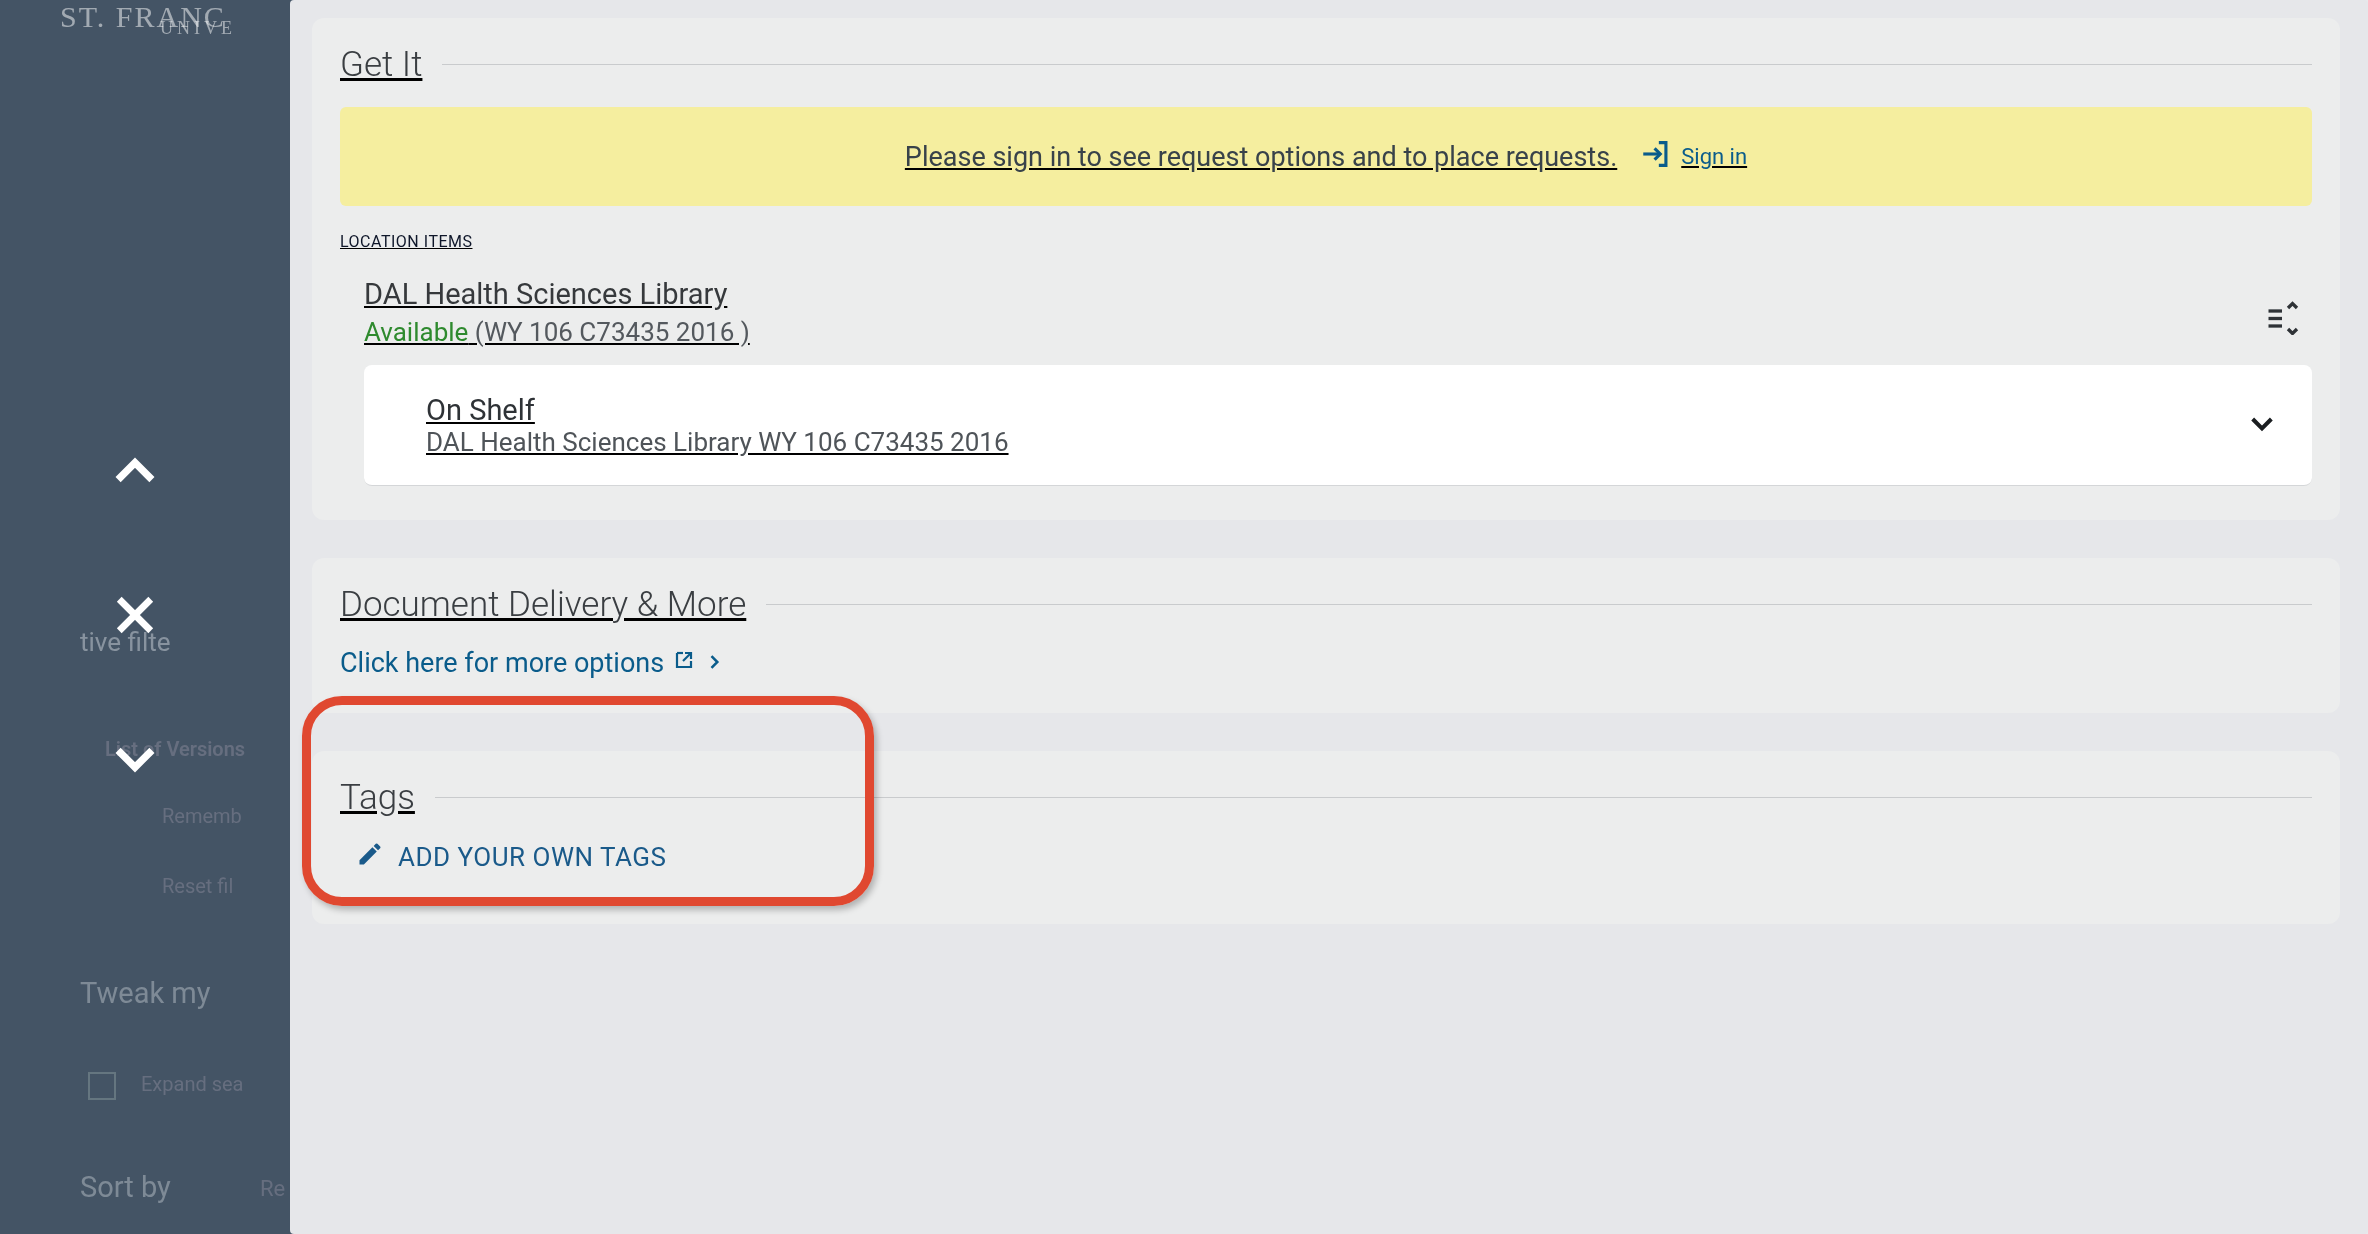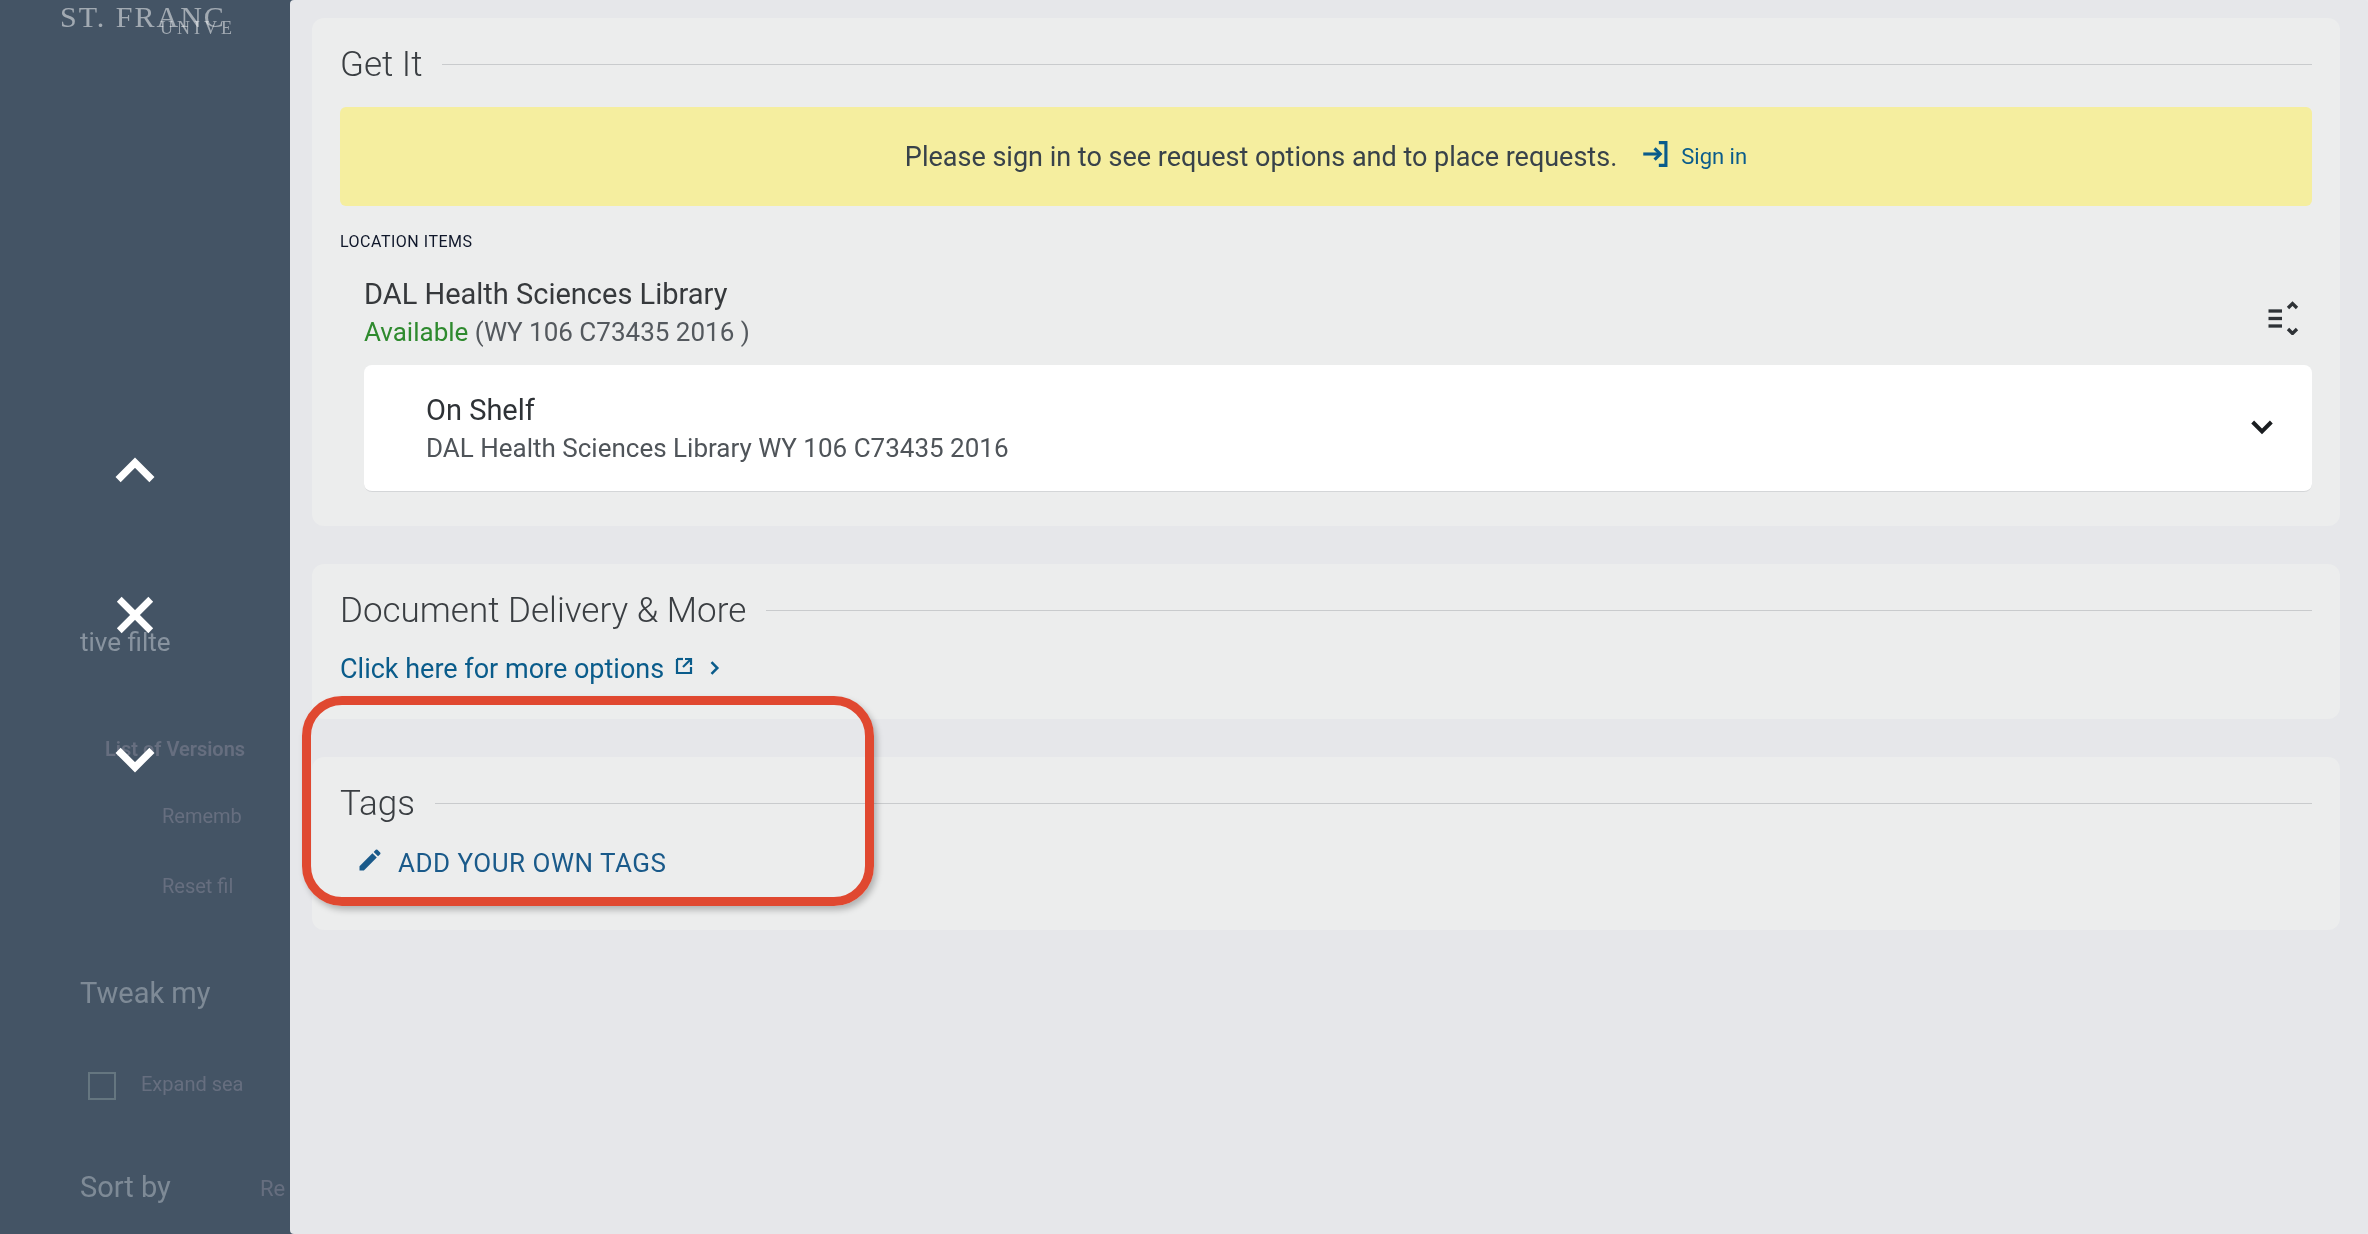--- a/index.html
+++ b/index.html
@@ -91,20 +91,21 @@
     }
     
     .main-panel {
       position: absolute;
       left: 290px;
       top: 0;
       right: 0;
       height: 100%;
       background: #e6e7ea;
       border-radius: 4px;
+      text-decoration: underline;
     }
     
     .card {
       background: #eceded;
       border-radius: 12px;
       margin: 18px 28px 38px 22px;
       padding: 26px 28px 34px 28px;
     }
     .card-title-row {
       display: flex;
@@ -193,21 +194,20 @@
       margin-left: 24px;
       border-bottom: 1px solid #d4d6d8;
     }
     .shelf-left {
       flex: 0 0 auto;
       min-width: 560px;
     }
     .shelf-title {
       font-size: 29px;
       color: #2e3236;
-      margin-bottom: 6px;
     }
     .shelf-sub {
       font-size: 26px;
       color: #4f5459;
       text-align: right;
     }
     .shelf-mid {
       flex: 1;
       font-size: 26px;
       color: #54595e;

